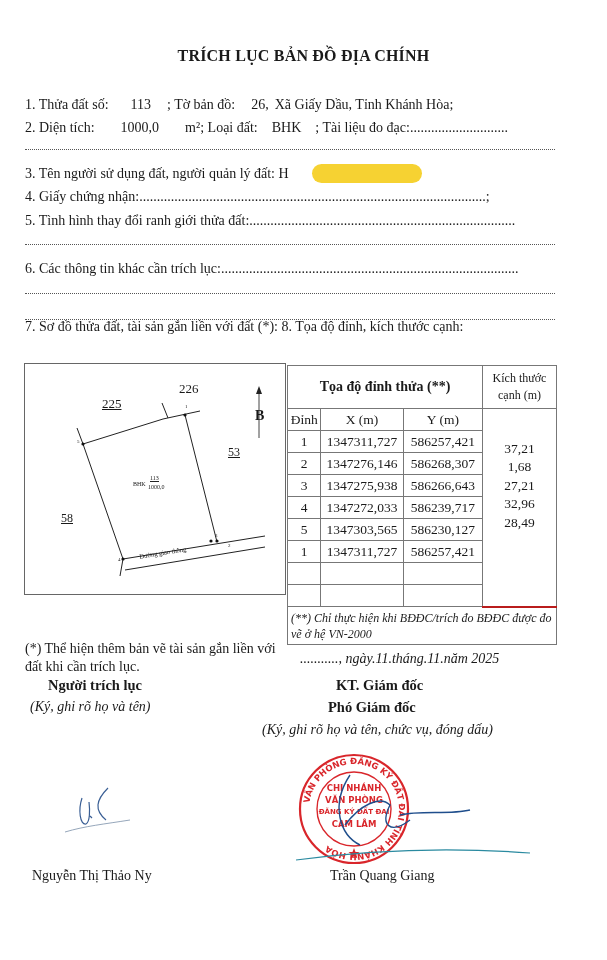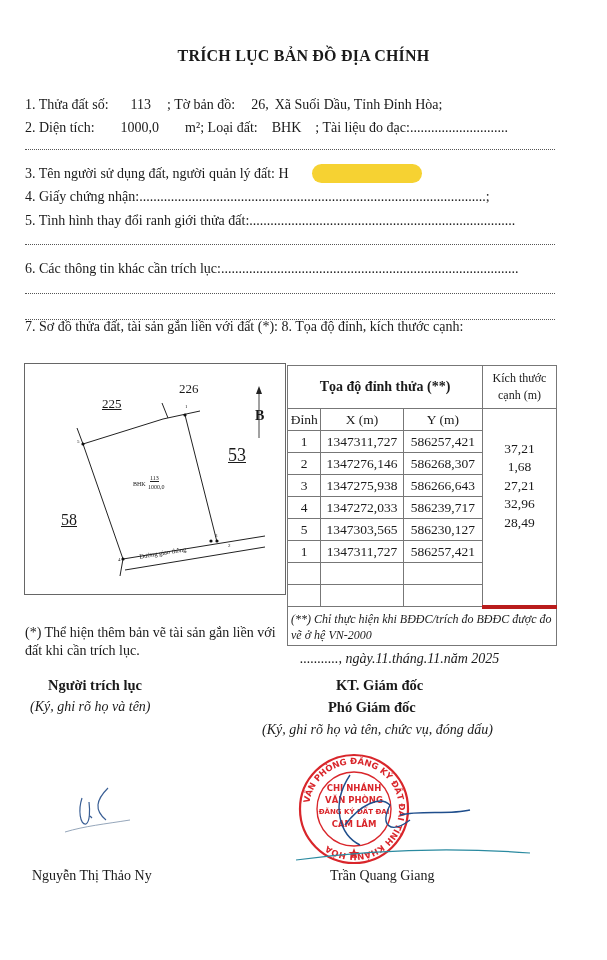--- a/index.html
+++ b/index.html
@@ -14,36 +14,36 @@
 
   
   .diagram { position: absolute; left: 24px; top: 363px; width: 262px; height: 232px; border: 1px solid #666; }
   .diagram svg { position: absolute; left: 0; top: 0; }
 
   
   .coord-table { position: absolute; left: 287px; top: 365px; width: 270px; border-collapse: collapse; font-size: 13.5px; }
   .coord-table td, .coord-table th { border: 1px solid #777; text-align: center; font-weight: normal; height: 22px; padding: 0 2px; }
   .coord-table th.big { font-weight: bold; font-size: 14px; height: 43px; text-align: center; }
   .coord-table .kt { font-size: 12px; line-height: 17px; }
-  .coord-table td.lengths { vertical-align: top; padding-top: 9px; line-height: 18.5px; border-bottom: 4px solid #b91c1c; }
+  .coord-table td.lengths { vertical-align: top; padding-top: 9px; line-height: 18.5px; border-bottom: 2px solid #b91c1c; }
   .coord-table td.note { text-align: left; font-style: italic; font-size: 12px; line-height: 16px; height: 36px; padding: 2px 3px; white-space: normal; }
 
-  .footnote { left: 25px; top: 624px; font-size: 14px; line-height: 18px; white-space: normal; width: 255px; }
+  .footnote { left: 25px; top: 640px; font-size: 14px; line-height: 18px; white-space: normal; width: 255px; }
   .date { left: 300px; top: 651px; font-size: 14px; font-style: italic; }
   .sig-head { font-weight: bold; font-size: 14.5px; }
   .sig-sub { font-style: italic; font-size: 14px; }
   .name { font-size: 14px; }
 </style>
 </head>
 <body>
 
 <div class="abs title">TRÍCH LỤC BẢN ĐỒ ĐỊA CHÍNH</div>
 
 <div class="abs line" style="top:96px;">
-  <span>1. Thửa đất số:</span><span class="gap" style="width:22px"></span><span>113</span><span class="gap" style="width:16px"></span><span>; Tờ bản đồ:</span><span class="gap" style="width:16px"></span><span>26,</span><span class="gap" style="width:6px"></span><span>Xã Suối Dầu, Tỉnh Đỉnh Hòa;</span>
+  <span>1. Thửa đất số:</span><span class="gap" style="width:22px"></span><span>113</span><span class="gap" style="width:16px"></span><span>; Tờ bản đồ:</span><span class="gap" style="width:16px"></span><span>26,</span><span class="gap" style="width:6px"></span><span>Xã Giấy Dầu, Tỉnh Khánh Hòa;</span>
 </div>
 
 <div class="abs line" style="top:119px;">
   <span>2. Diện tích:</span><span class="gap" style="width:26px"></span><span>1000,0</span><span class="gap" style="width:26px"></span><span>m²; Loại đất:</span><span class="gap" style="width:14px"></span><span>BHK</span><span class="gap" style="width:14px"></span><span>; Tài liệu đo đạc:............................</span>
 </div>
 <div class="dots" style="top:148px;"></div>
 
 <div class="abs line" style="top:165px;">
   <span>3. Tên người sử dụng đất, người quản lý đất: H</span><span class="gap" style="width:118px"></span><span>a;</span>
 </div>
@@ -87,22 +87,22 @@
       <circle cx="186" cy="177" r="1.6"></circle>
       <circle cx="192" cy="177" r="1.6"></circle>
       <circle cx="98" cy="195" r="1.6"></circle>
     </g>
 
     <line x1="234" y1="28" x2="234" y2="74" stroke="#444" stroke-width="1"></line>
     <polygon points="234,22 231,30 237,30" fill="#222"></polygon>
   </svg>
   <span class="abs" style="left:77px;top:32px;font-size:13px;text-decoration:underline;">225</span>
   <span class="abs" style="left:154px;top:17px;font-size:13px;">226</span>
-  <span class="abs" style="left:203px;top:81px;font-size:18px;text-decoration:underline;text-align:center;">53</span>
-  <span class="abs" style="left:36px;top:147px;font-size:16px;text-decoration:underline;">58</span>
+  <span class="abs" style="left:203px;top:81px;font-size:12px;text-decoration:underline;text-align:center;">53</span>
+  <span class="abs" style="left:36px;top:147px;font-size:12px;text-decoration:underline;">58</span>
   <span class="abs" style="left:230px;top:44px;font-size:14px;font-weight:bold;">B</span>
   <span class="abs" style="left:108px;top:117px;font-size:6px;">BHK</span>
   <span class="abs" style="left:125px;top:111px;font-size:6px;border-bottom:0.5px solid #222;">113</span>
   <span class="abs" style="left:123px;top:120px;font-size:6px;">1000,0</span>
   <span class="abs" style="left:114px;top:185px;font-size:6.5px;transform:rotate(-9deg);">Đường giao thông</span>
   <span class="abs" style="left:160px;top:40px;font-size:5px;">1</span>
   <span class="abs" style="left:203px;top:179px;font-size:5px;">2</span>
   <span class="abs" style="left:190px;top:169px;font-size:5px;">3</span>
   <span class="abs" style="left:93px;top:193px;font-size:5px;">4</span>
   <span class="abs" style="left:52px;top:75px;font-size:5px;">5</span>

